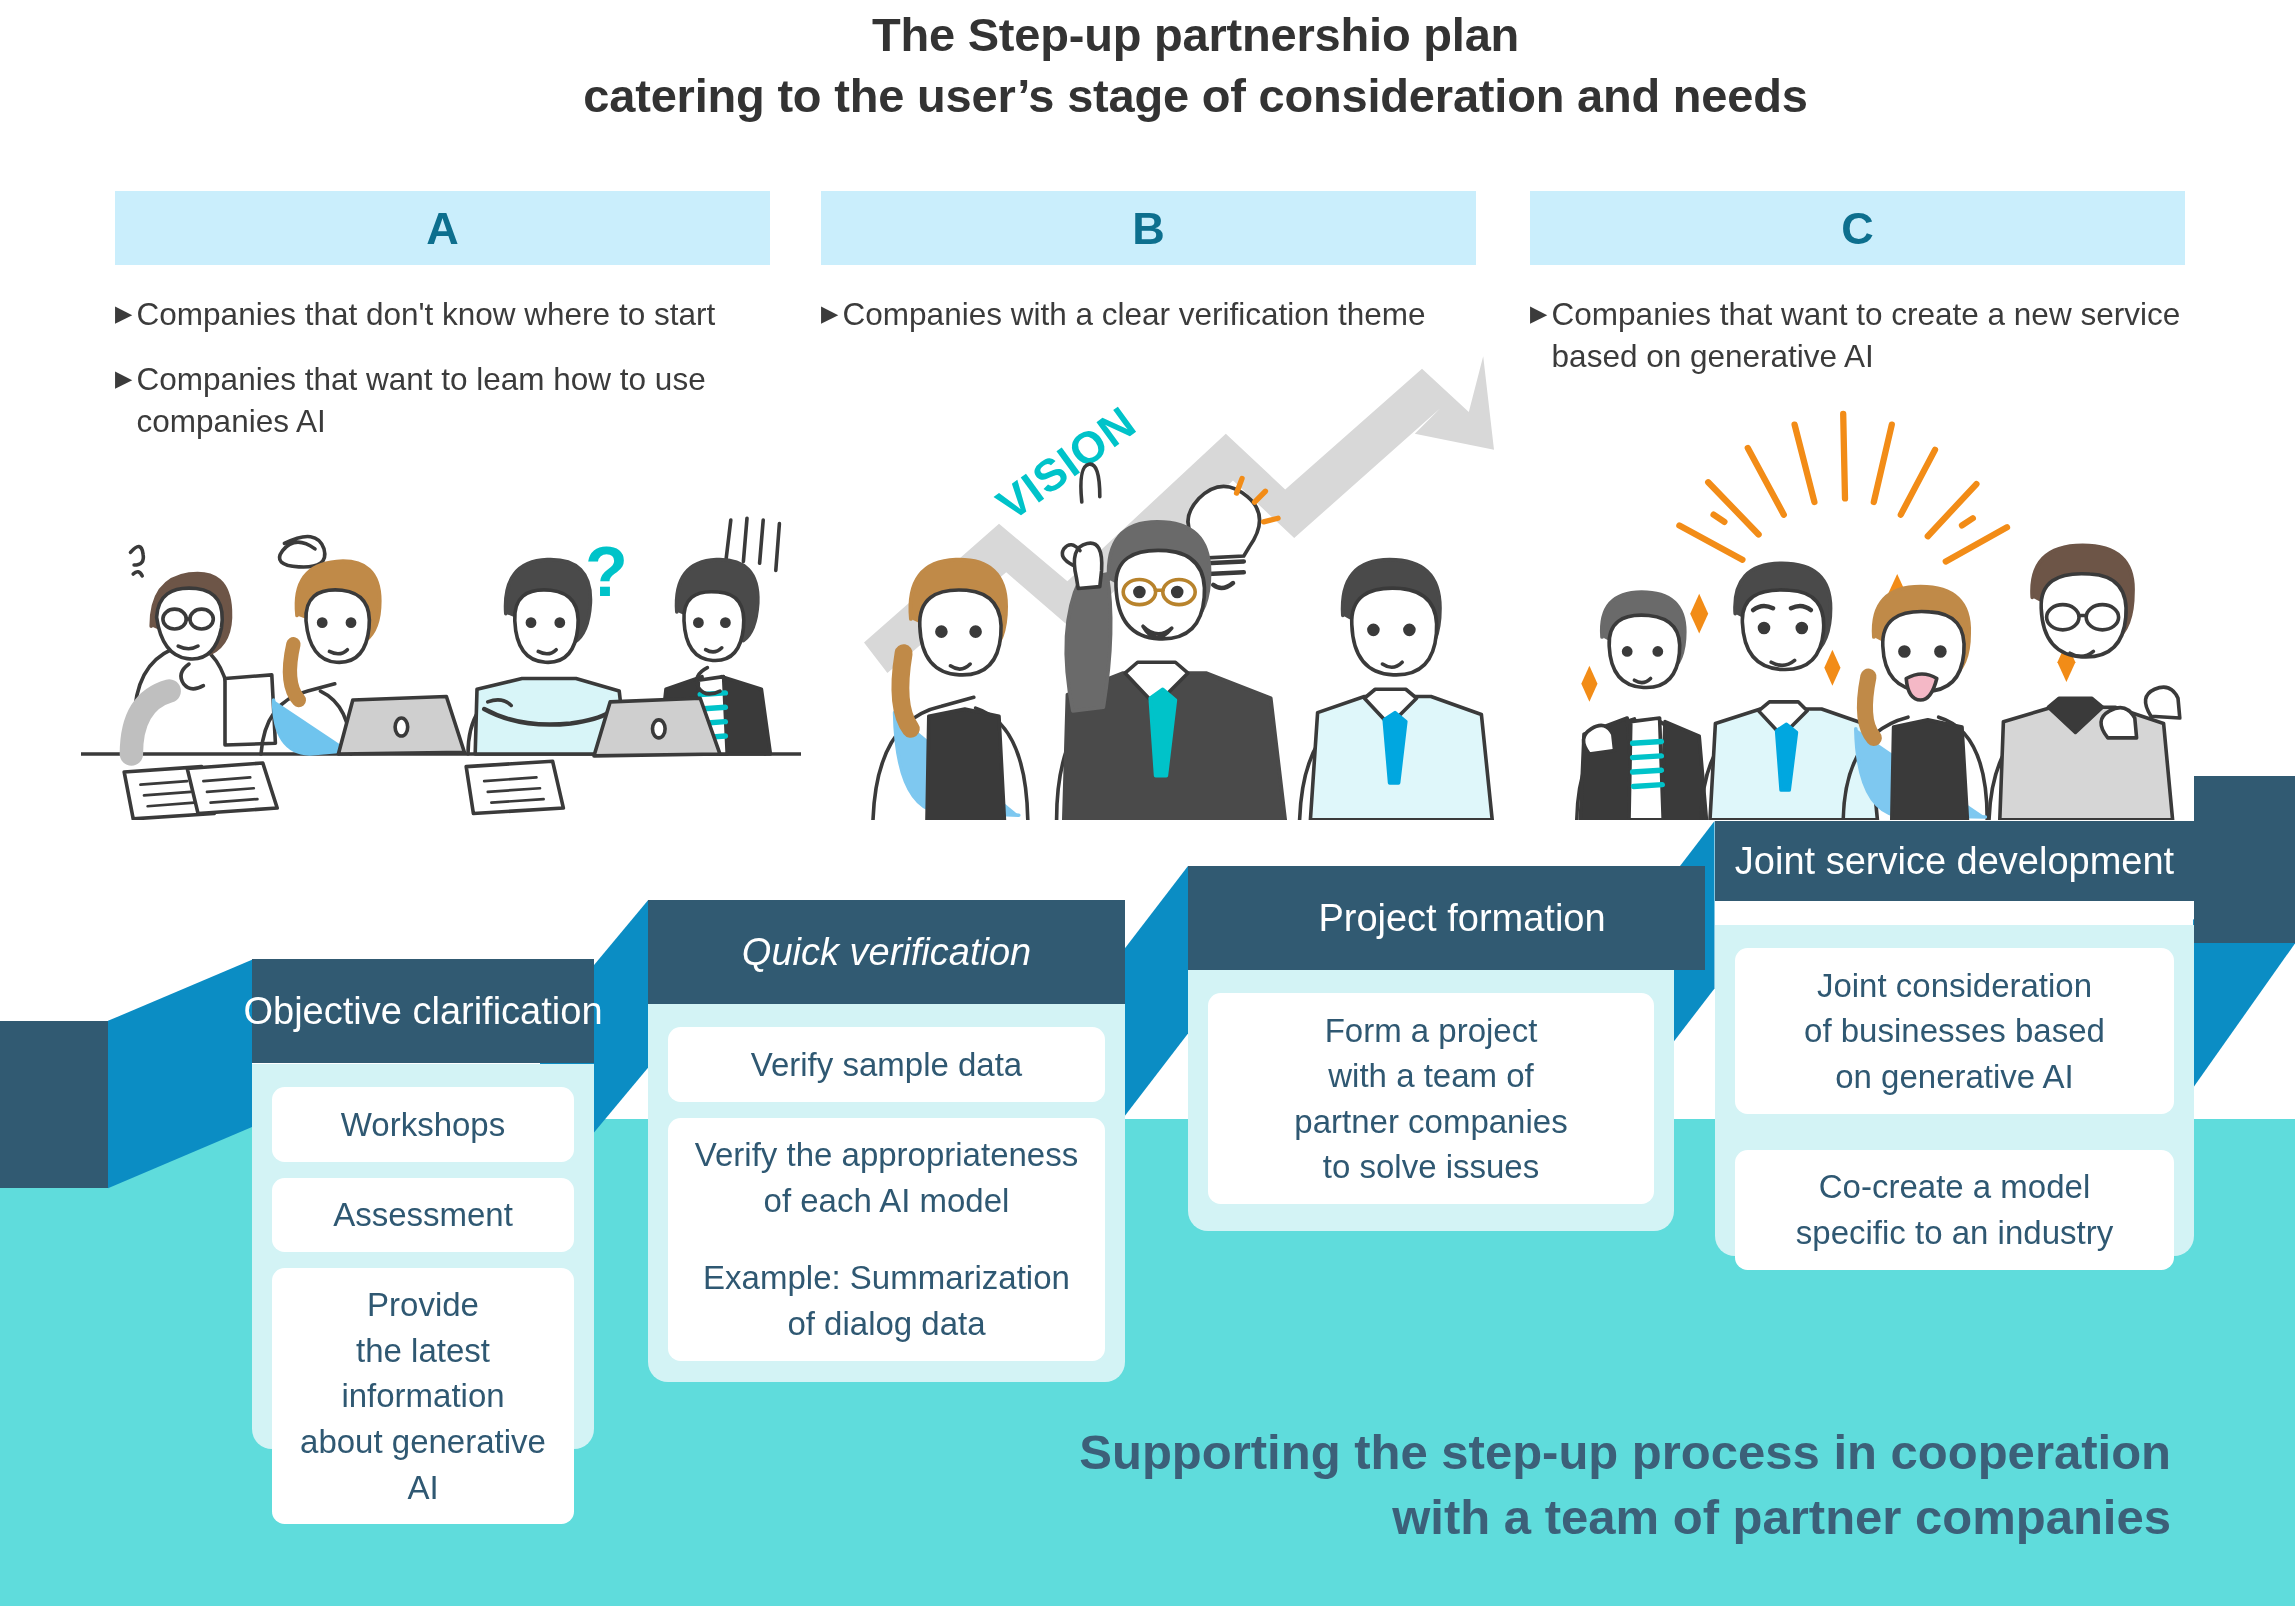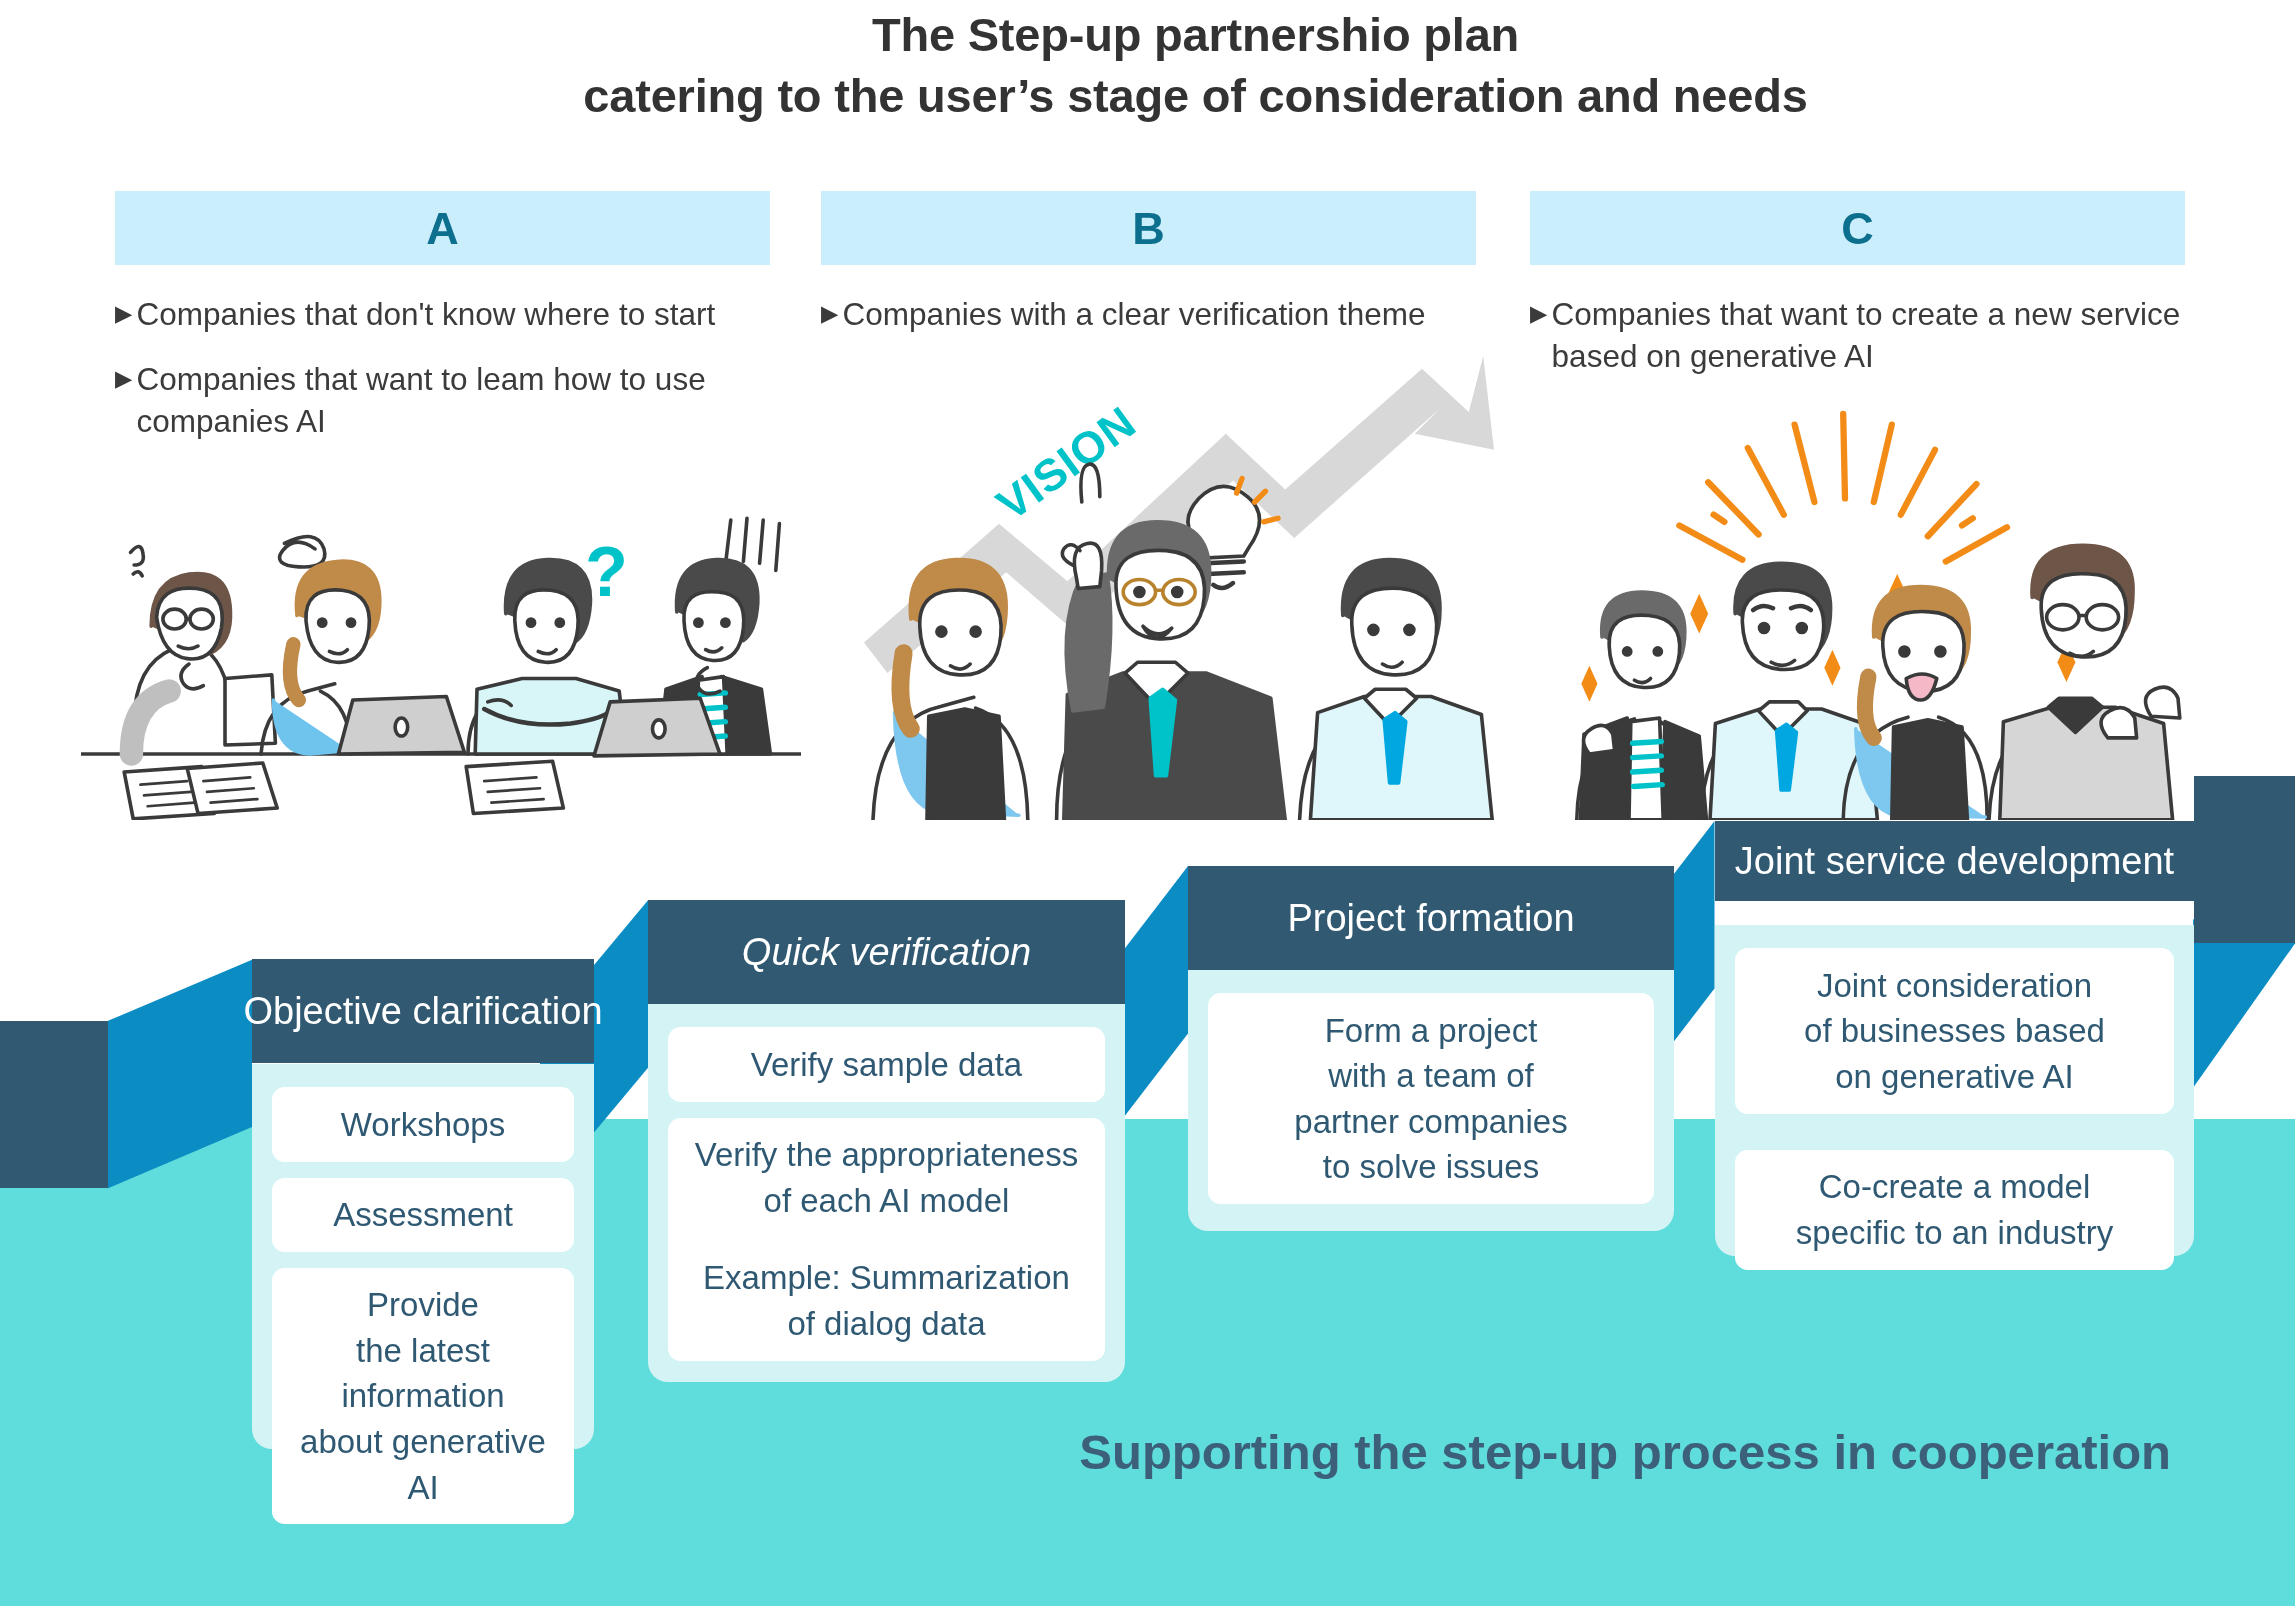--- a/index.html
+++ b/index.html
@@ -445,21 +445,21 @@
           <span>Verify sample data</span>
         </div>
         <div class="chip">
           <span>Verify the appropriateness<br>of each AI model</span>
           <span class="sub">Example: Summarization<br>of dialog data</span>
         </div>
       </div>
     </div>
 
     <div class="step">
-      <div class="hdr" style="left:1188px;top:866px;width:486px;height:104px;">Project formation</div>
+      <div class="hdr" style="left:1188px;top:866px;width:486px;height:104px;padding-left:31px;">Project formation</div>
       <div class="body" style="left:1188px;top:970px;width:486px;height:261px;">
         <div class="chip">
           <span>Form a project<br>with a team of<br>partner companies<br>to solve issues</span>
         </div>
       </div>
     </div>
 
     <div class="step">
       <div class="hdr" style="left:1715px;top:821px;width:479px;height:80px;">Joint service development</div>
       <div class="body" style="left:1715px;top:925px;width:479px;height:331px;gap:36px;">
@@ -470,16 +470,17 @@
           <span>Co-create a model<br>specific to an industry</span>
         </div>
       </div>
     </div>
 
     <div class="tread" style="left:2194px;top:776px;width:102px;height:167px;"></div>
   </div>
 
   <div class="tagline">
     <span>Supporting the step-up process in cooperation</span>
+    <span class="t2">with a team of partner companies</span>
   </div>
 
 </div>
 
 
 </body></html>

